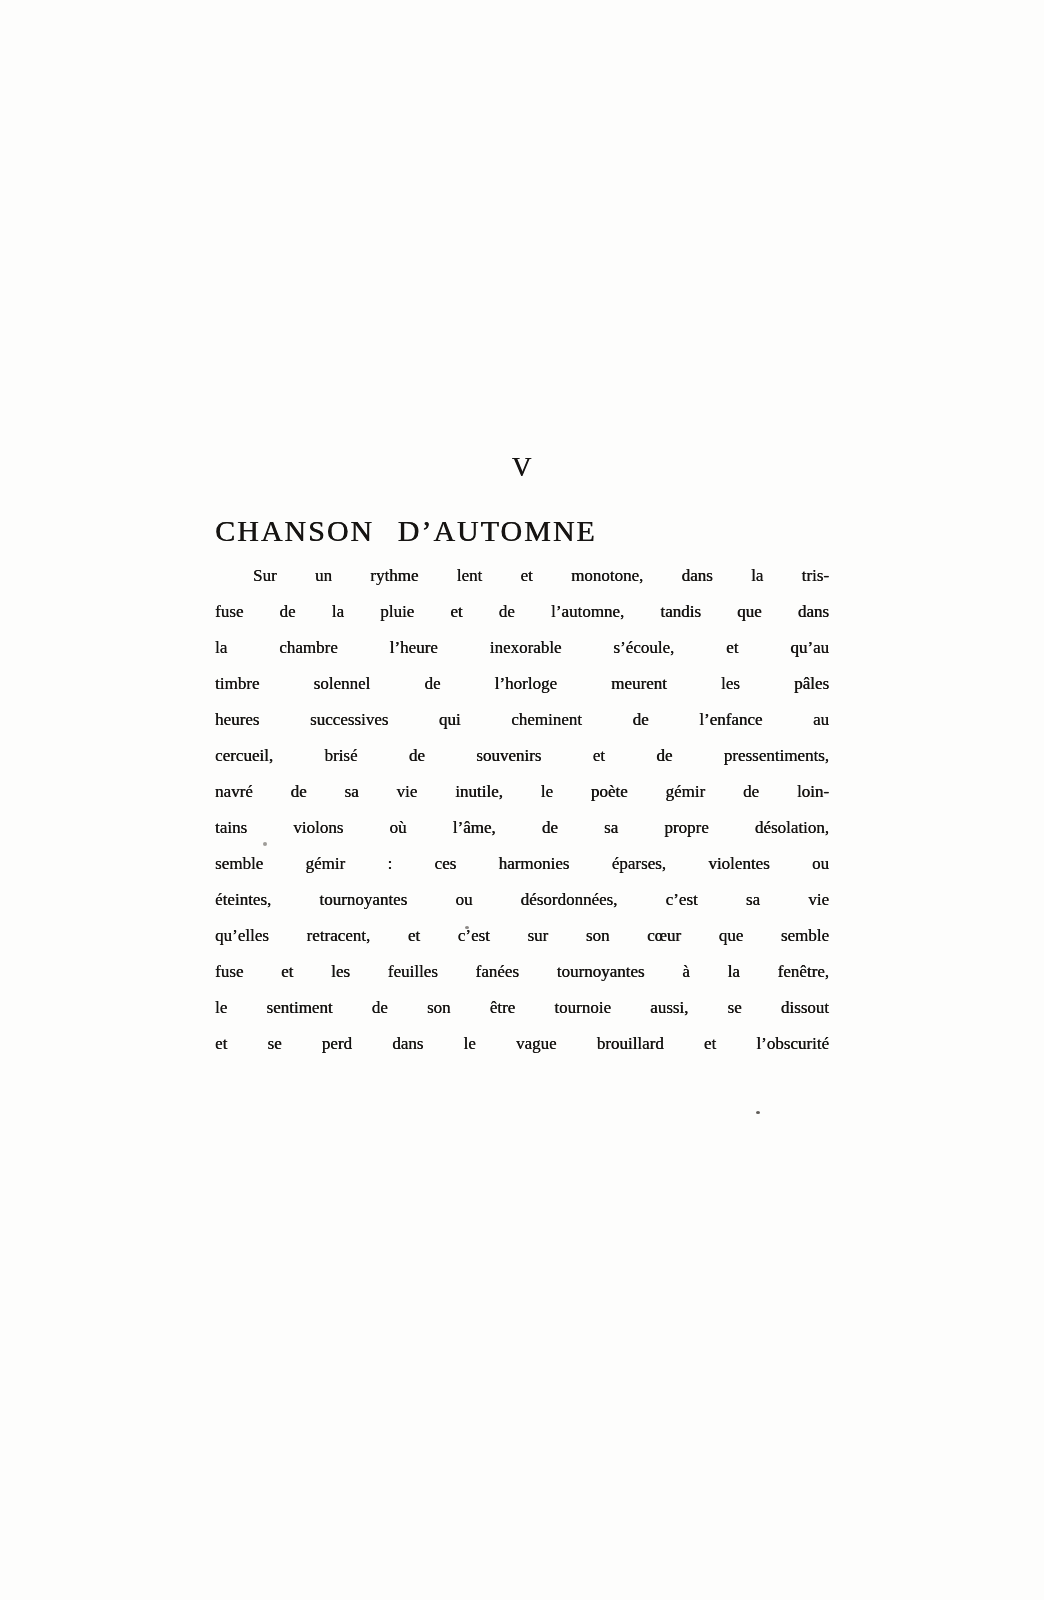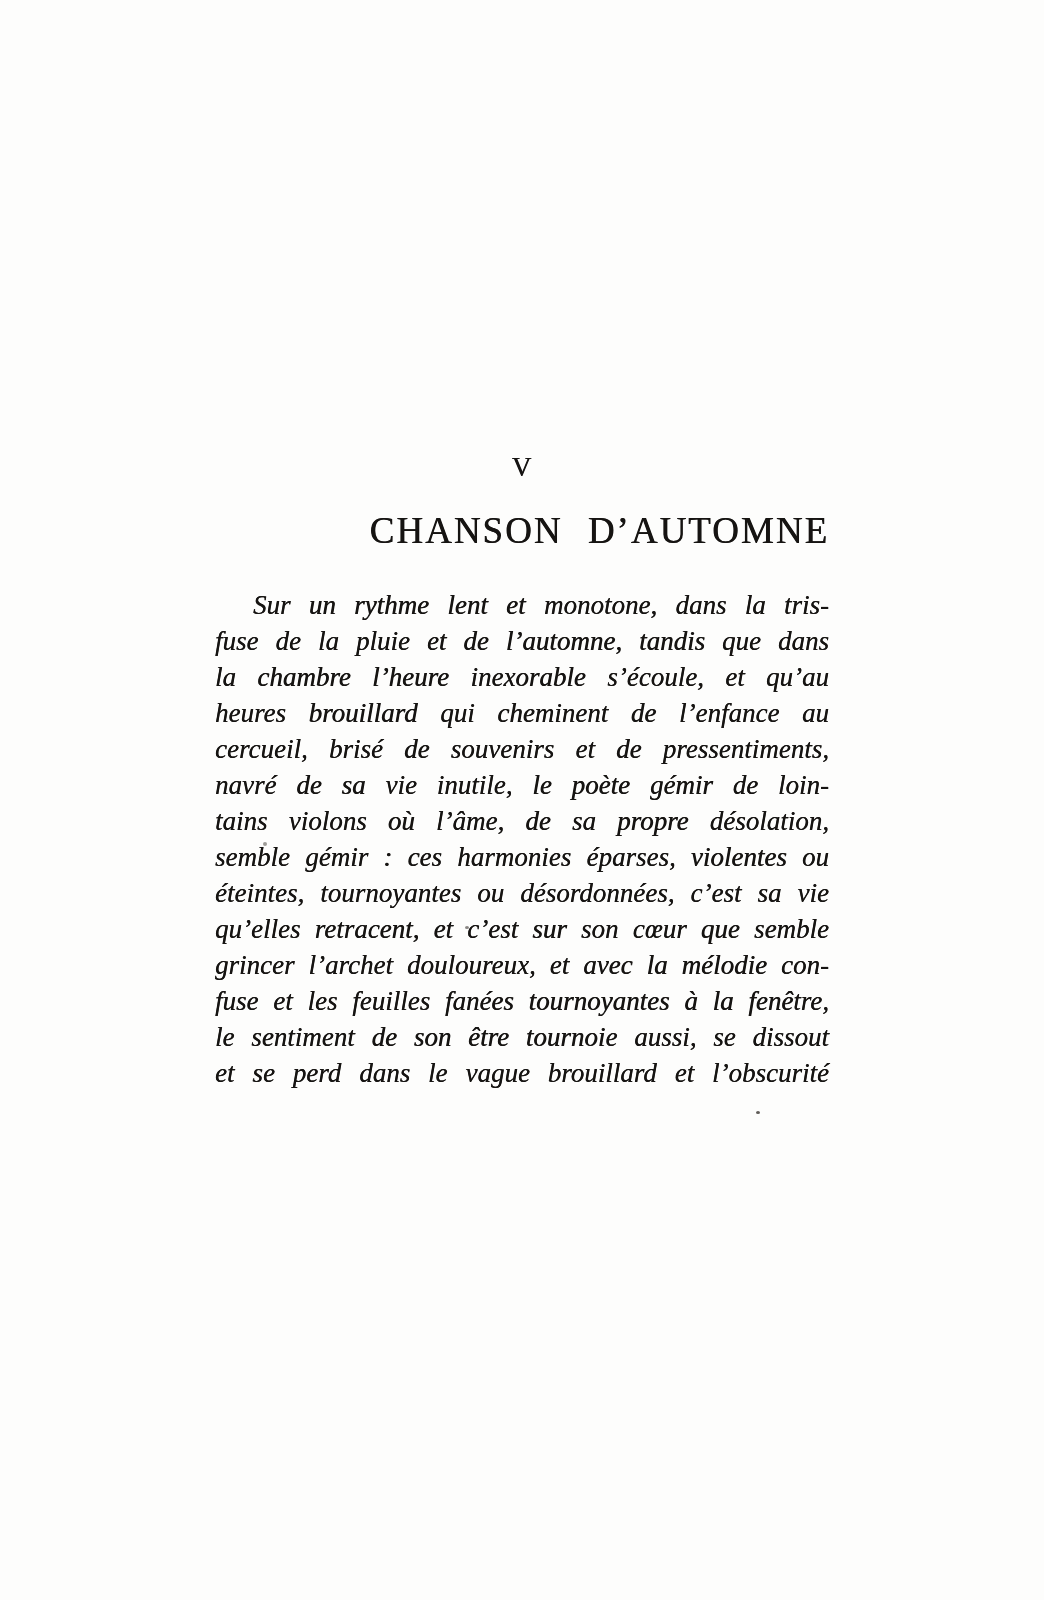--- a/index.html
+++ b/index.html
@@ -27,34 +27,33 @@
   .section-number {
     margin-top: 451px;
     font-size: 27px;
     line-height: 32px;
     text-align: center;
     letter-spacing: 1px;
     text-shadow: 0.4px 0 0 currentColor;
   }
   .chapter-title {
     margin: 30px 0 0 0;
-    font-size: 37px;
+    font-size: 30px;
     font-weight: normal;
     line-height: 36px;
-    text-align: right;
+    text-align: left;
     letter-spacing: 2px;
     word-spacing: 14px;
     text-shadow: 0.5px 0 0 currentColor;
   }
   .paragraph {
-    margin-top: 38px;
-    font-size: 27px;
+    margin-top: 9px;
+    font-size: 17px;
     word-spacing: 1px;
     text-shadow: 0.35px 0 0 currentColor;
-    font-style: italic;
   }
   .line {
     line-height: 36px;
     height: 36px;
     white-space: nowrap;
     text-align: justify;
     text-align-last: justify;
   }
   .line.first {
     text-indent: 38px;
@@ -79,28 +78,28 @@
   <div class="content">
 
     <div class="section-number">V</div>
 
     <h1 class="chapter-title">CHANSON D’AUTOMNE</h1>
 
     <div class="paragraph">
       <div class="line first">Sur un rythme lent et monotone, dans la tris-</div>
       <div class="line">fuse de la pluie et de l’automne, tandis que dans</div>
       <div class="line">la chambre l’heure inexorable s’écoule, et qu’au</div>
-      <div class="line">heures brouillard qui cheminent de l’enfance au</div>
+      <div class="line">timbre solennel de l’horloge meurent les pâles</div>
+      <div class="line">heures successives qui cheminent de l’enfance au</div>
       <div class="line">cercueil, brisé de souvenirs et de pressentiments,</div>
       <div class="line">navré de sa vie inutile, le poète gémir de loin-</div>
       <div class="line">tains violons où l’âme, de sa propre désolation,</div>
       <div class="line">semble gémir : ces harmonies éparses, violentes ou</div>
       <div class="line">éteintes, tournoyantes ou désordonnées, c’est sa vie</div>
       <div class="line">qu’elles retracent, et c’est sur son cœur que semble</div>
-      <div class="line">grincer l’archet douloureux, et avec la mélodie con-</div>
       <div class="line">fuse et les feuilles fanées tournoyantes à la fenêtre,</div>
       <div class="line">le sentiment de son être tournoie aussi, se dissout</div>
       <div class="line">et se perd dans le vague brouillard et l’obscurité</div>
     </div>
   </div>
 
   <div class="speck s1"></div>
   <div class="speck s2"></div>
   <div class="speck s3"></div>
 </div>

